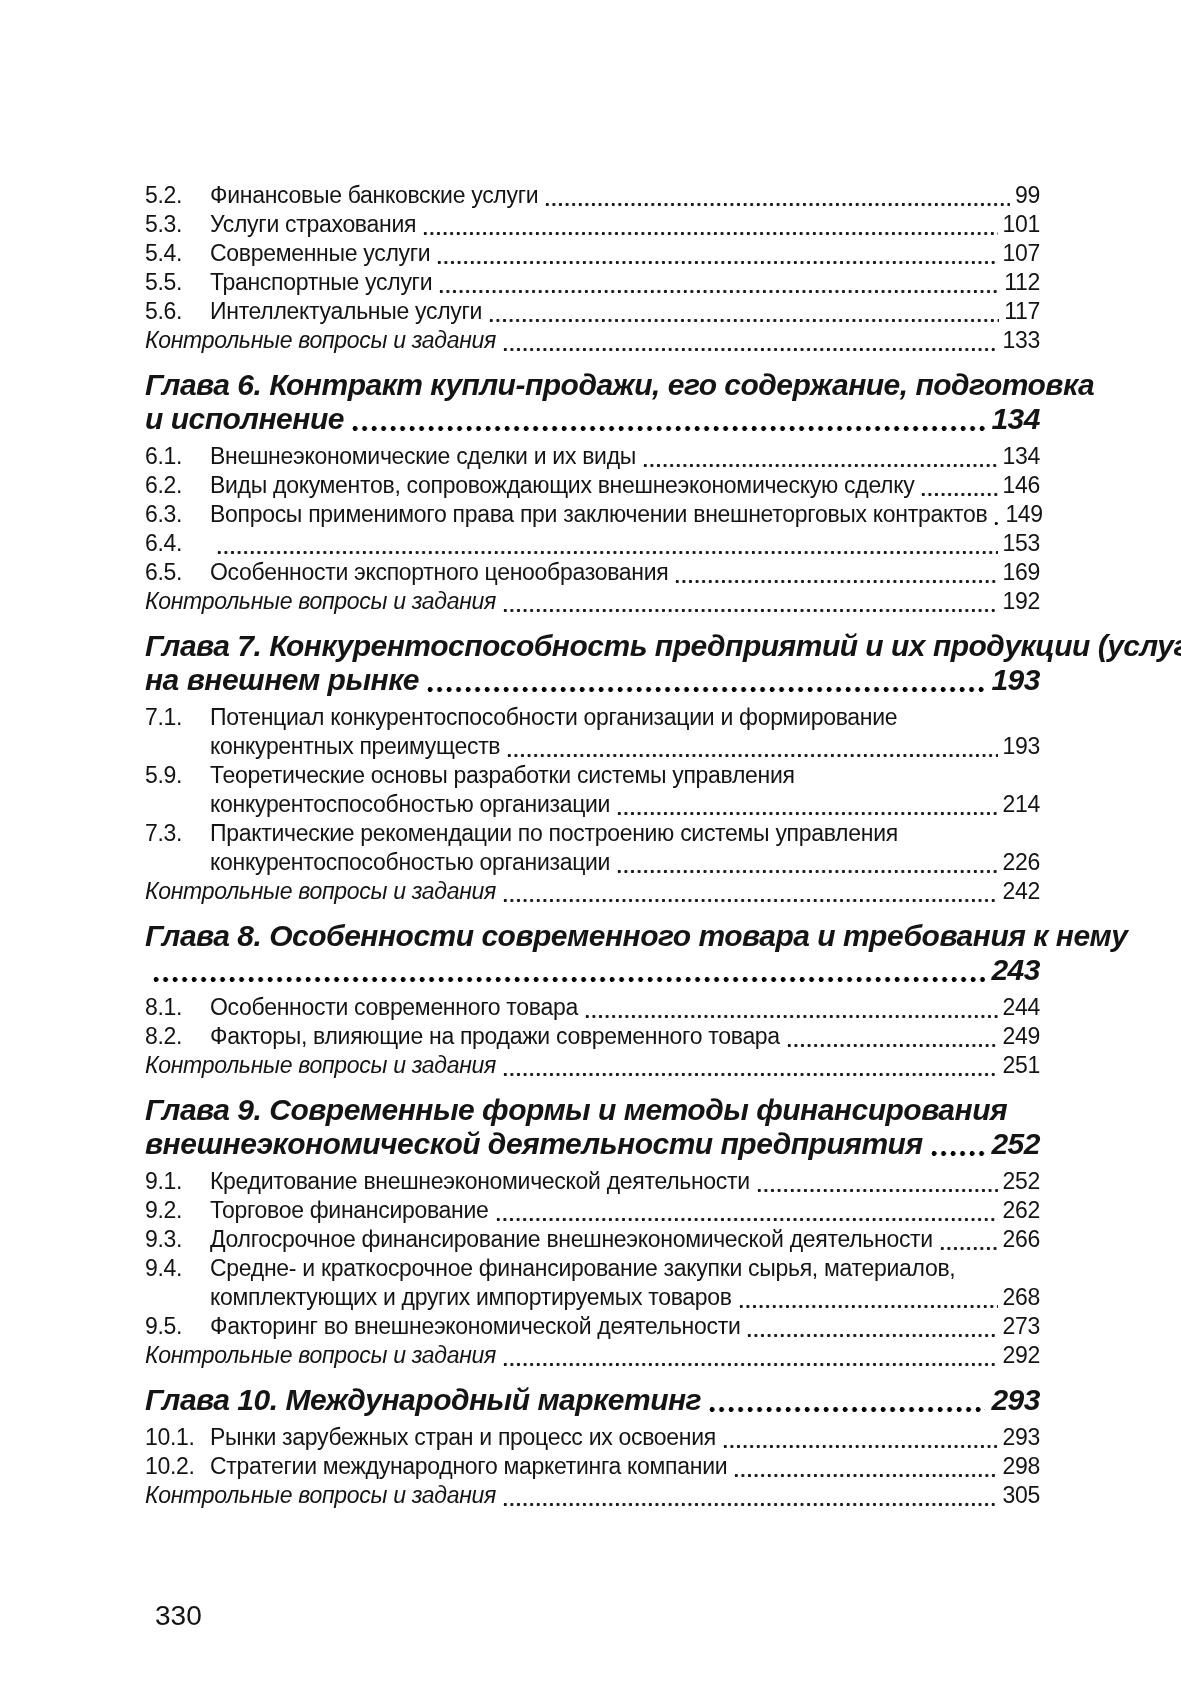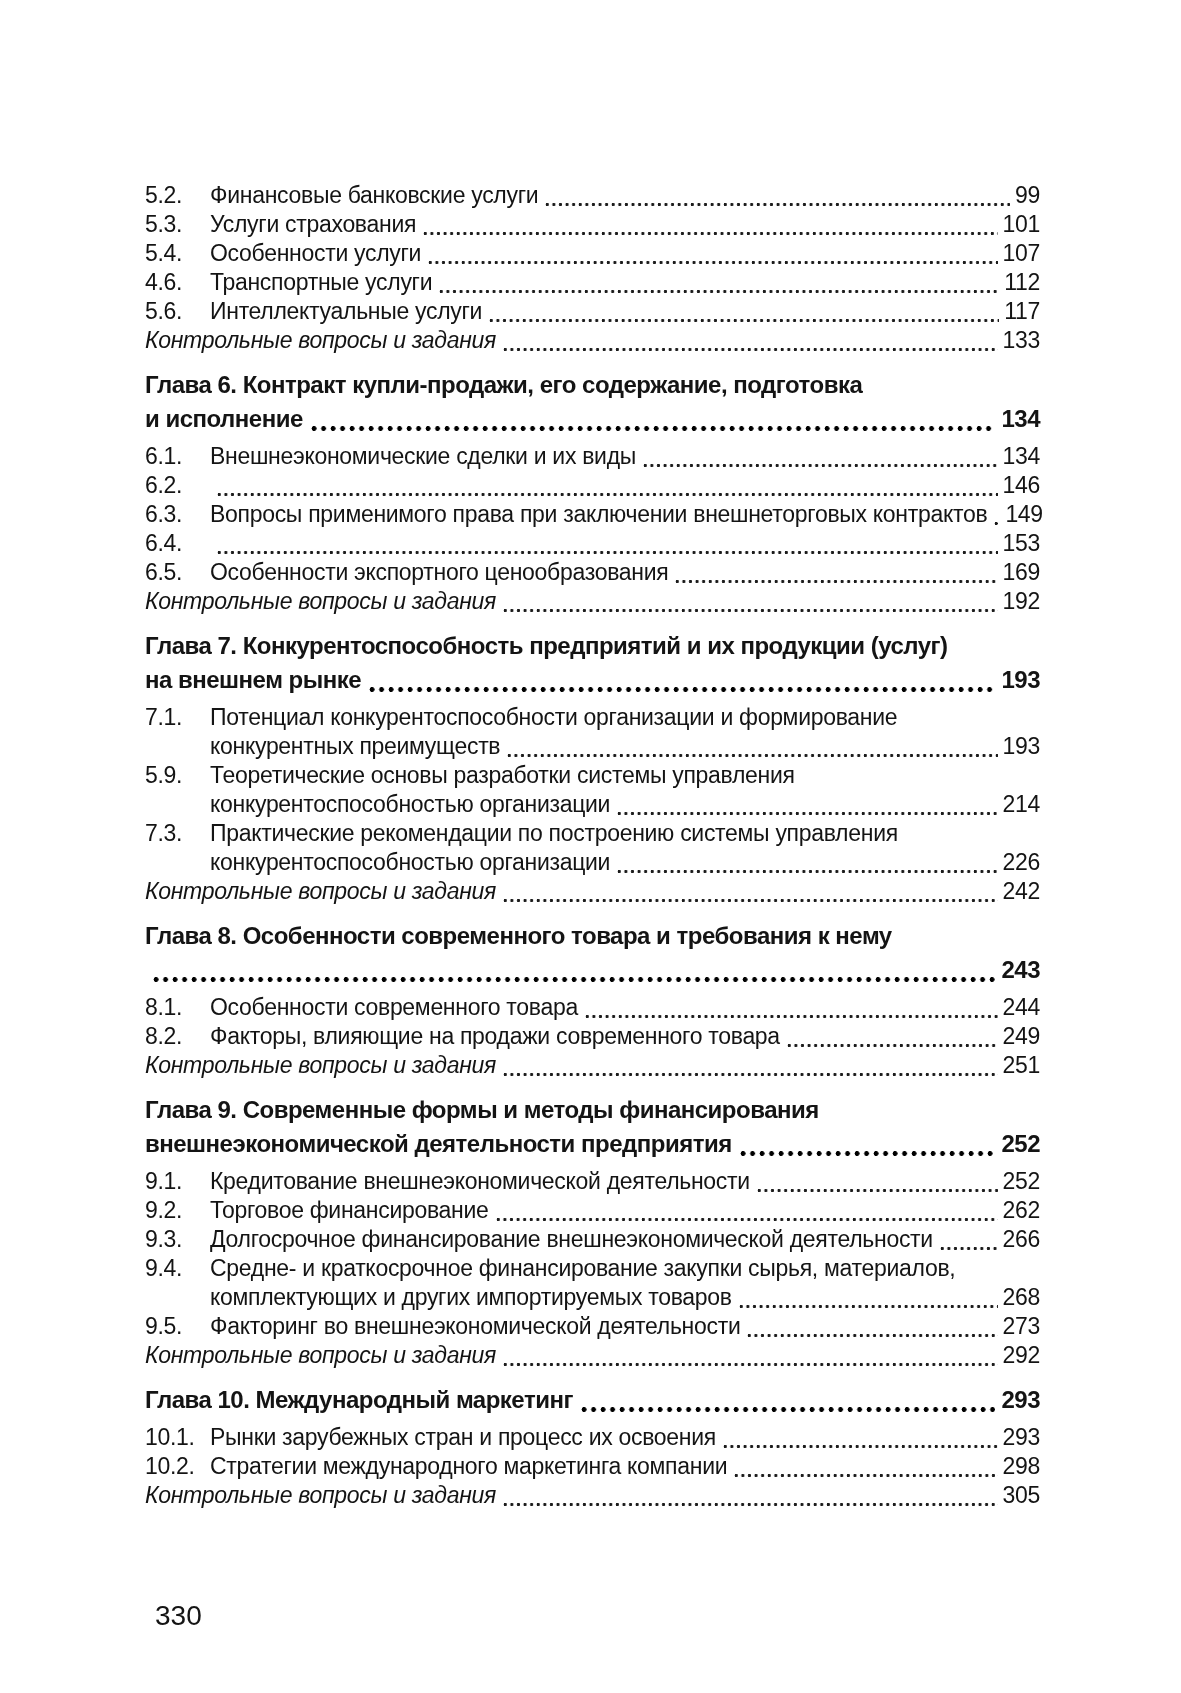--- a/index.html
+++ b/index.html
@@ -44,24 +44,25 @@
     background-repeat:repeat-x;
     background-position:left bottom;
   }
   .pg{
     flex:0 0 auto;
   }
   .block.chapter{
     margin:13px 0 6px 0;
   }
   .block.chapter .row{
-    font-size:24px;
+    font-size:30px;
     font-weight:700;
     line-height:34px;
     letter-spacing:-0.5px;
+    font-style:italic;
   }
   .block.chapter .leader{
     height:7px;
     margin:0 6px 4px 8px;
     background-image:radial-gradient(circle at 3px 3.5px, #000 2.2px, transparent 2.7px);
     background-size:9.5px 7px;
   }
   .block.quiz .title{
     font-style:italic;
   }
@@ -92,28 +93,28 @@
         <div class="row">
           <span class="num">5.3.</span>
           <span class="title">Услуги страхования</span>
           <span class="leader"></span>
           <span class="pg">101</span>
         </div>
       </div>
       <div class="block entry">
         <div class="row">
           <span class="num">5.4.</span>
-          <span class="title">Особенности услуги</span>
+          <span class="title">Современные услуги</span>
           <span class="leader"></span>
           <span class="pg">107</span>
         </div>
       </div>
       <div class="block entry">
         <div class="row">
-          <span class="num">4.6.</span>
+          <span class="num">5.5.</span>
           <span class="title">Транспортные услуги</span>
           <span class="leader"></span>
           <span class="pg">112</span>
         </div>
       </div>
       <div class="block entry">
         <div class="row">
           <span class="num">5.6.</span>
           <span class="title">Интеллектуальные услуги</span>
           <span class="leader"></span>
@@ -141,20 +142,21 @@
         <div class="row">
           <span class="num">6.1.</span>
           <span class="title">Внешнеэкономические сделки и их виды</span>
           <span class="leader"></span>
           <span class="pg">134</span>
         </div>
       </div>
       <div class="block entry">
         <div class="row">
           <span class="num">6.2.</span>
+          <span class="title">Виды документов, сопровождающих внешнеэкономическую сделку</span>
           <span class="leader"></span>
           <span class="pg">146</span>
         </div>
       </div>
       <div class="block entry">
         <div class="row">
           <span class="num">6.3.</span>
           <span class="title">Вопросы применимого права при заключении внешнеторговых контрактов</span>
           <span class="leader"></span>
           <span class="pg">149</span>

